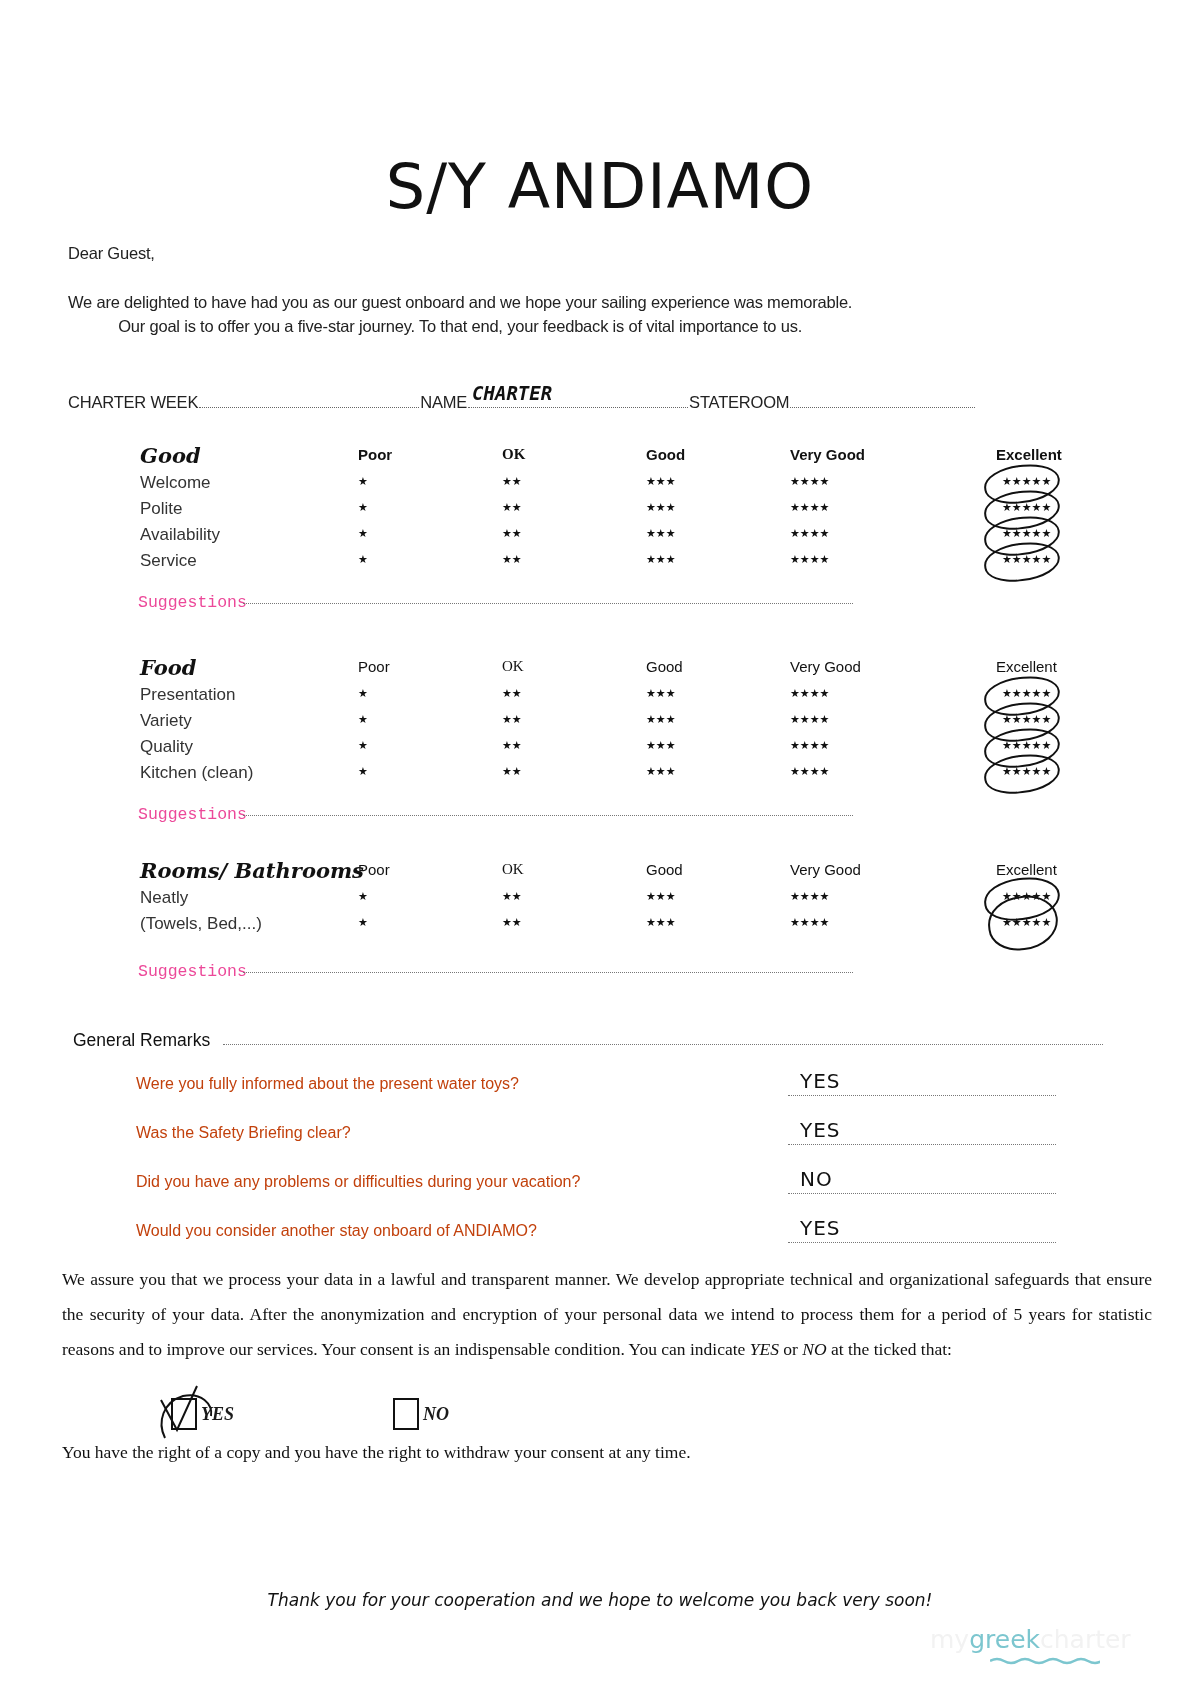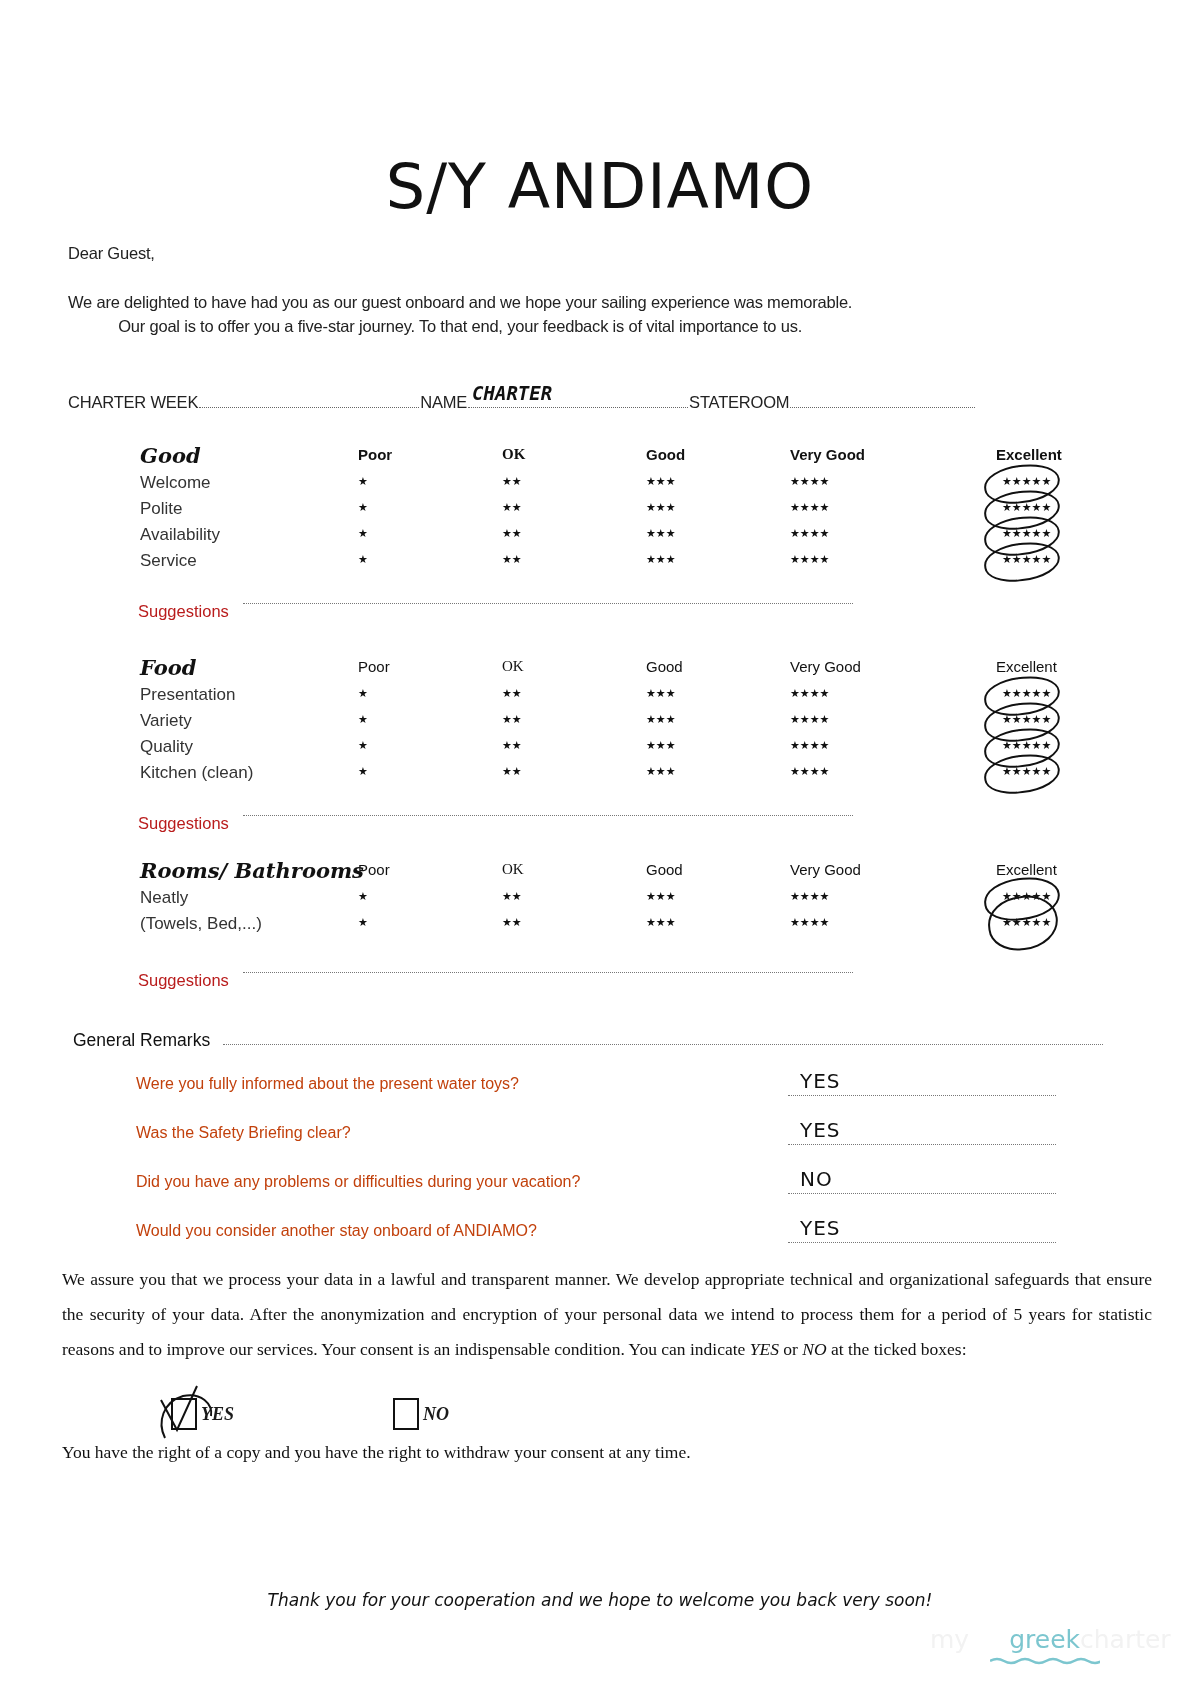--- a/index.html
+++ b/index.html
@@ -34,41 +34,41 @@
     .row { position: relative; height: 26px; }
     .row-label { position: absolute; left: 2px; top: 2px; font-family: "Liberation Sans", sans-serif; font-size: 17px; color: #333; }
     .stars { position: absolute; top: 4px; font-size: 11px; letter-spacing: 0px; color: #111; }
     .c1 { left: 220px; } .c2 { left: 364px; font-family: Liberation Serif, serif; } .c3 { left: 508px; } .c4 { left: 652px; } .c5 { left: 864px; }
     .c5h { left: 858px; }
     .circle {
       position: absolute; left: 846px; top: -6px; width: 72px; height: 34px;
       border: 2px solid #111; border-radius: 50% 46% 52% 44%; transform: rotate(-6deg);
     }
     .sugg { position: relative; height: 30px; margin-top: 14px; }
-    .sugg-label { position: absolute; left: 0; top: 13px; font-family: Liberation Sans, sans-serif; font-size: 16.5px; color: #b91c1c; }
+    .sugg-label { position: absolute; left: 0; top: 4px; font-family: Liberation Mono, monospace; font-size: 16.5px; color: #ec4899; }
     .sugg-dots { position: absolute; left: 105px; top: 14px; width: 610px; border-bottom: 1px dotted #777; }
     .general { left: 73px; top: 1030px; width: 1040px; }
     .general-label { font-family: "Liberation Sans", sans-serif; font-size: 17.5px; color: #111; }
     .general-dots { position: absolute; left: 150px; top: 14px; width: 880px; border-bottom: 1px dotted #777; }
     .q { left: 136px; width: 930px; height: 30px; }
     .q-text { position: absolute; left: 0; top: 0; font-family: "Liberation Sans", sans-serif; font-size: 16px; color: #c2410c; }
     .q-ans { position: absolute; left: 652px; top: -6px; width: 268px; border-bottom: 1px dotted #777; height: 26px; }
     .q-ans span { position: absolute; left: 12px; top: 0; font-family: "DejaVu Sans", sans-serif; font-size: 20px; color: #111; letter-spacing: 1px; }
     .legal {
       left: 62px; top: 1262px; width: 1090px;
       font-family: "Liberation Serif", serif; font-size: 17.5px; line-height: 35px; text-align: justify; color: #111;
     }
     .legal i { font-style: italic; }
     .checks { left: 165px; top: 1398px; height: 36px; width: 400px; }
     .box { position: absolute; width: 22px; height: 28px; border: 2px solid #111; }
     .box-label { position: absolute; font-family: "Liberation Serif", serif; font-style: italic; font-weight: bold; font-size: 18px; top: 6px; }
     .legal2 { left: 62px; top: 1442px; font-family: "Liberation Serif", serif; font-size: 17.5px; color: #111; white-space: nowrap; }
     .thanks { left: 0; width: 1200px; top: 1590px; text-align: center; font-family: "DejaVu Sans", sans-serif; font-style: italic; font-size: 17px; color: #111; }
     .wm { left: 930px; top: 1625px; font-family: "DejaVu Sans", sans-serif; font-size: 25px; letter-spacing: 0; }
-    .wm .a { color: #f2f2f2; } .wm .b { color: #7cc6cf; margin-left: 40px; }
+    .wm .a { color: #f2f2f2; } .wm .b { color: #7cc6cf; }
     .wave { position: absolute; left: 60px; top: 32px; width: 110px; height: 8px; }
   </style>
 </head>
 <body>
 
 <div class="abs title">S/Y ANDIAMO</div>
 
 <div class="abs light greet">Dear Guest,</div>
 
 <div class="abs light intro">
@@ -251,21 +251,21 @@
 </div>
 <div class="abs q" style="top:1222px;">
   <span class="q-text">Would you consider another stay onboard of ANDIAMO?</span>
   <span class="q-ans">
       <span>YES</span>
     </span>
 </div>
 
 <div class="abs legal">
   <span>We assure you that we process your data in a lawful and transparent manner. We develop appropriate technical and organizational safeguards that ensure the security of your data. After the anonymization and encryption of your personal data we intend to process them for a period of 5 years for statistic reasons and to improve our services. Your consent is an indispensable condition. You can indicate</span>
-  <i>YES</i><span> or </span><i>NO</i><span> at the ticked boxes:</span>
+  <i>YES</i><span> or </span><i>NO</i><span> at the ticked that:</span>
 </div>
 
 <div class="abs checks">
   <span class="box" style="left:6px; top:0;">
     <svg width="60" height="60" viewBox="0 0 60 60" style="position:absolute; left:-20px; top:-18px; overflow:visible;">
       <path d="M8 18 L24 48 L44 4" fill="none" stroke="#111" stroke-width="2"></path>
       <path d="M12 56 C 4 40, 10 20, 30 14 C 48 10, 60 22, 58 34" fill="none" stroke="#111" stroke-width="2"></path>
     </svg>
   </span>
   <span class="box-label" style="left:36px;">YES</span>

